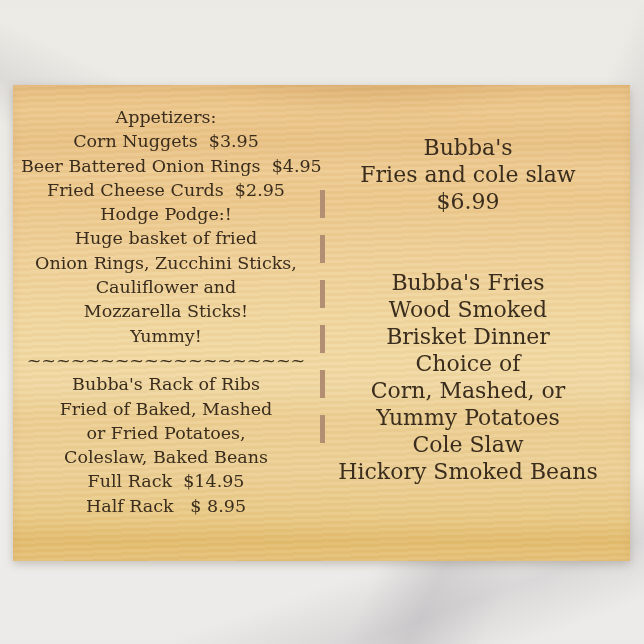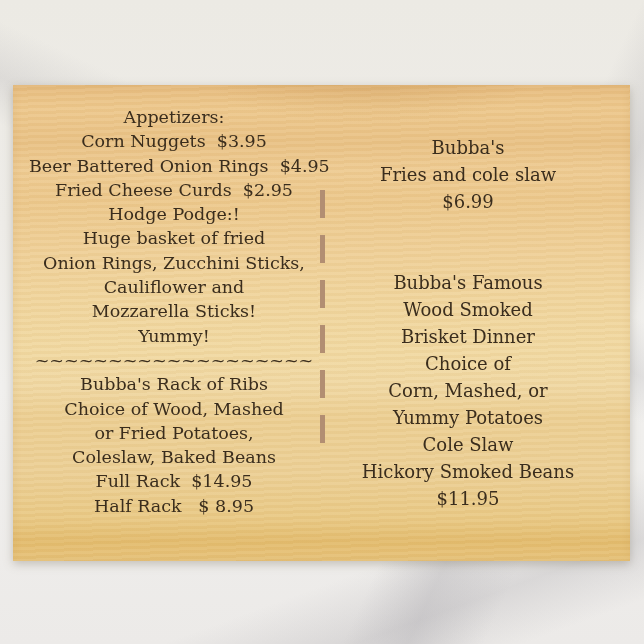--- a/index.html
+++ b/index.html
@@ -38,32 +38,32 @@
 
   .line {
     text-align: center;
     white-space: pre;
     color: #3a2d1d;
     overflow: visible;
   }
 
   .col-left {
     position: absolute;
-    left: 16px;
+    left: 8px;
     top: 20px;
     width: 290px;
     font-size: 17.5px;
     line-height: 24.3px;
   }
 
   .col-right {
     position: absolute;
     left: 325px;
     width: 260px;
-    font-size: 18px;
+    font-size: 22px;
     line-height: 27px;
   }
   .col-right.block-pulled-pork { top: 49px; }
   .col-right.block-brisket { top: 184px; }
 
   .dash-divider {
     position: absolute;
     left: 307px;
     top: 105px;
     width: 5px;
@@ -82,40 +82,39 @@
     <div class="line">Beer Battered Onion Rings  $4.95</div>
     <div class="line">Fried Cheese Curds  $2.95</div>
     <div class="line">Hodge Podge:!</div>
     <div class="line">Huge basket of fried</div>
     <div class="line">Onion Rings, Zucchini Sticks,</div>
     <div class="line">Cauliflower and</div>
     <div class="line">Mozzarella Sticks!</div>
     <div class="line">Yummy!</div>
     <div class="line">~~~~~~~~~~~~~~~~~~~</div>
     <div class="line">Bubba's Rack of Ribs</div>
-    <div class="line">Choice of Wood, Mashed</div>
+    <div class="line">Fried of Baked, Mashed</div>
     <div class="line">or Fried Potatoes,</div>
     <div class="line">Coleslaw, Baked Beans</div>
     <div class="line">Full Rack  $14.95</div>
     <div class="line">Half Rack   $ 8.95</div>
   </div>
 
   <div class="dash-divider"></div>
 
   <div class="col-right block-pulled-pork">
     <div class="line">Bubba's</div>
     <div class="line">Fries and cole slaw</div>
     <div class="line">$6.99</div>
   </div>
 
   <div class="col-right block-brisket">
-    <div class="line">Bubba's Famous</div>
+    <div class="line">Bubba's Fries</div>
     <div class="line">Wood Smoked</div>
     <div class="line">Brisket Dinner</div>
     <div class="line">Choice of</div>
     <div class="line">Corn, Mashed, or</div>
     <div class="line">Yummy Potatoes</div>
     <div class="line">Cole Slaw</div>
     <div class="line">Hickory Smoked Beans</div>
-    <div class="line">$11.95</div>
   </div>
 
 </div>
 
 </body></html>

